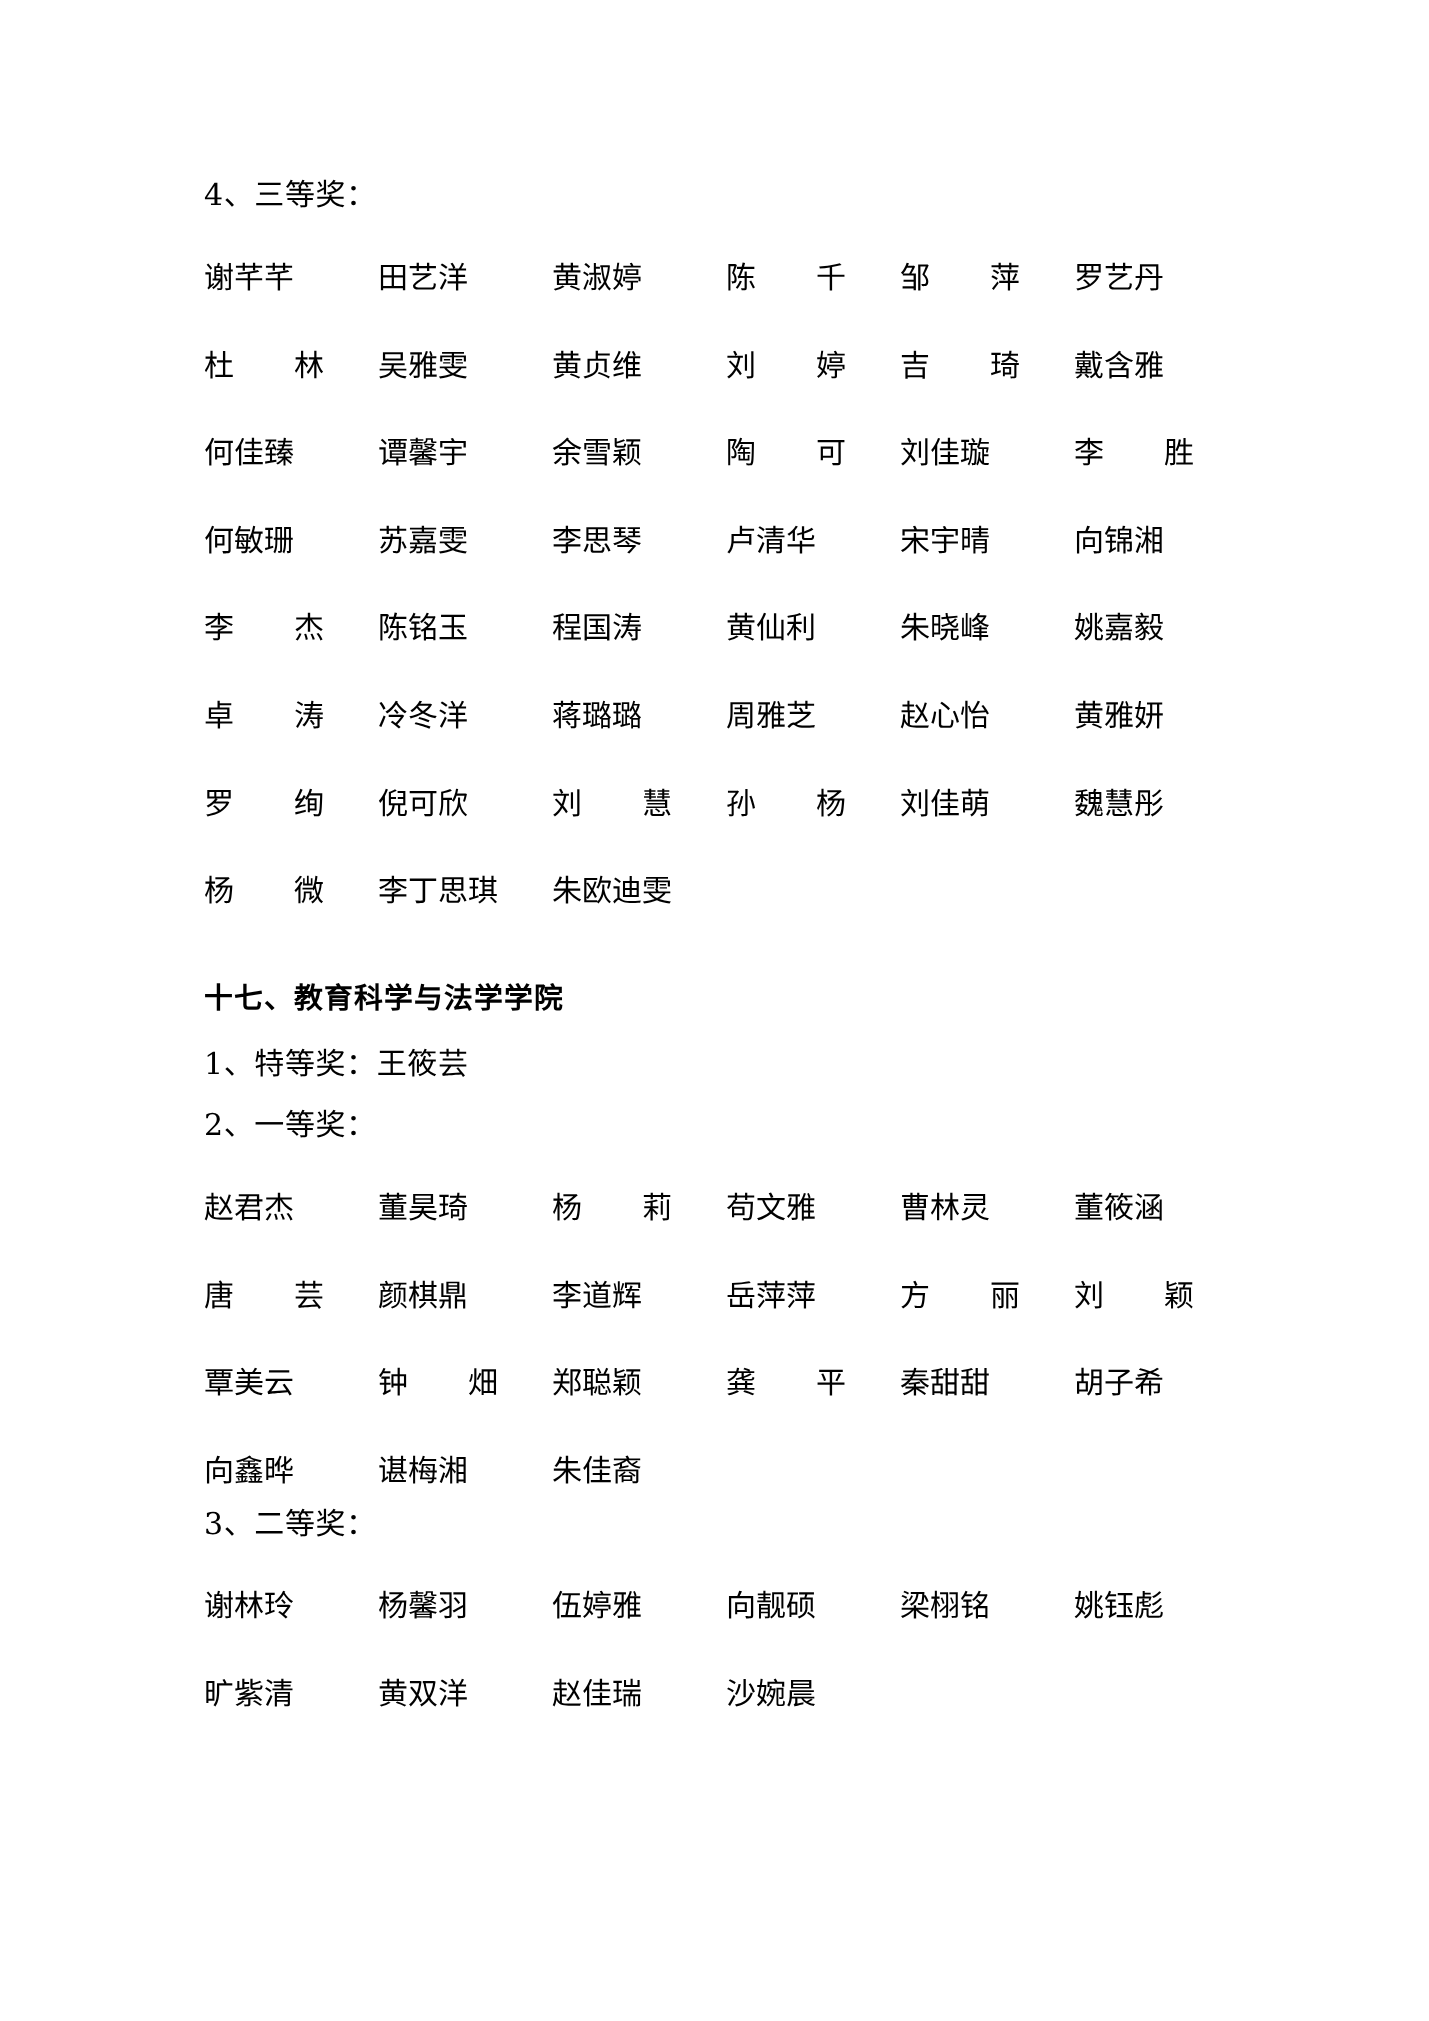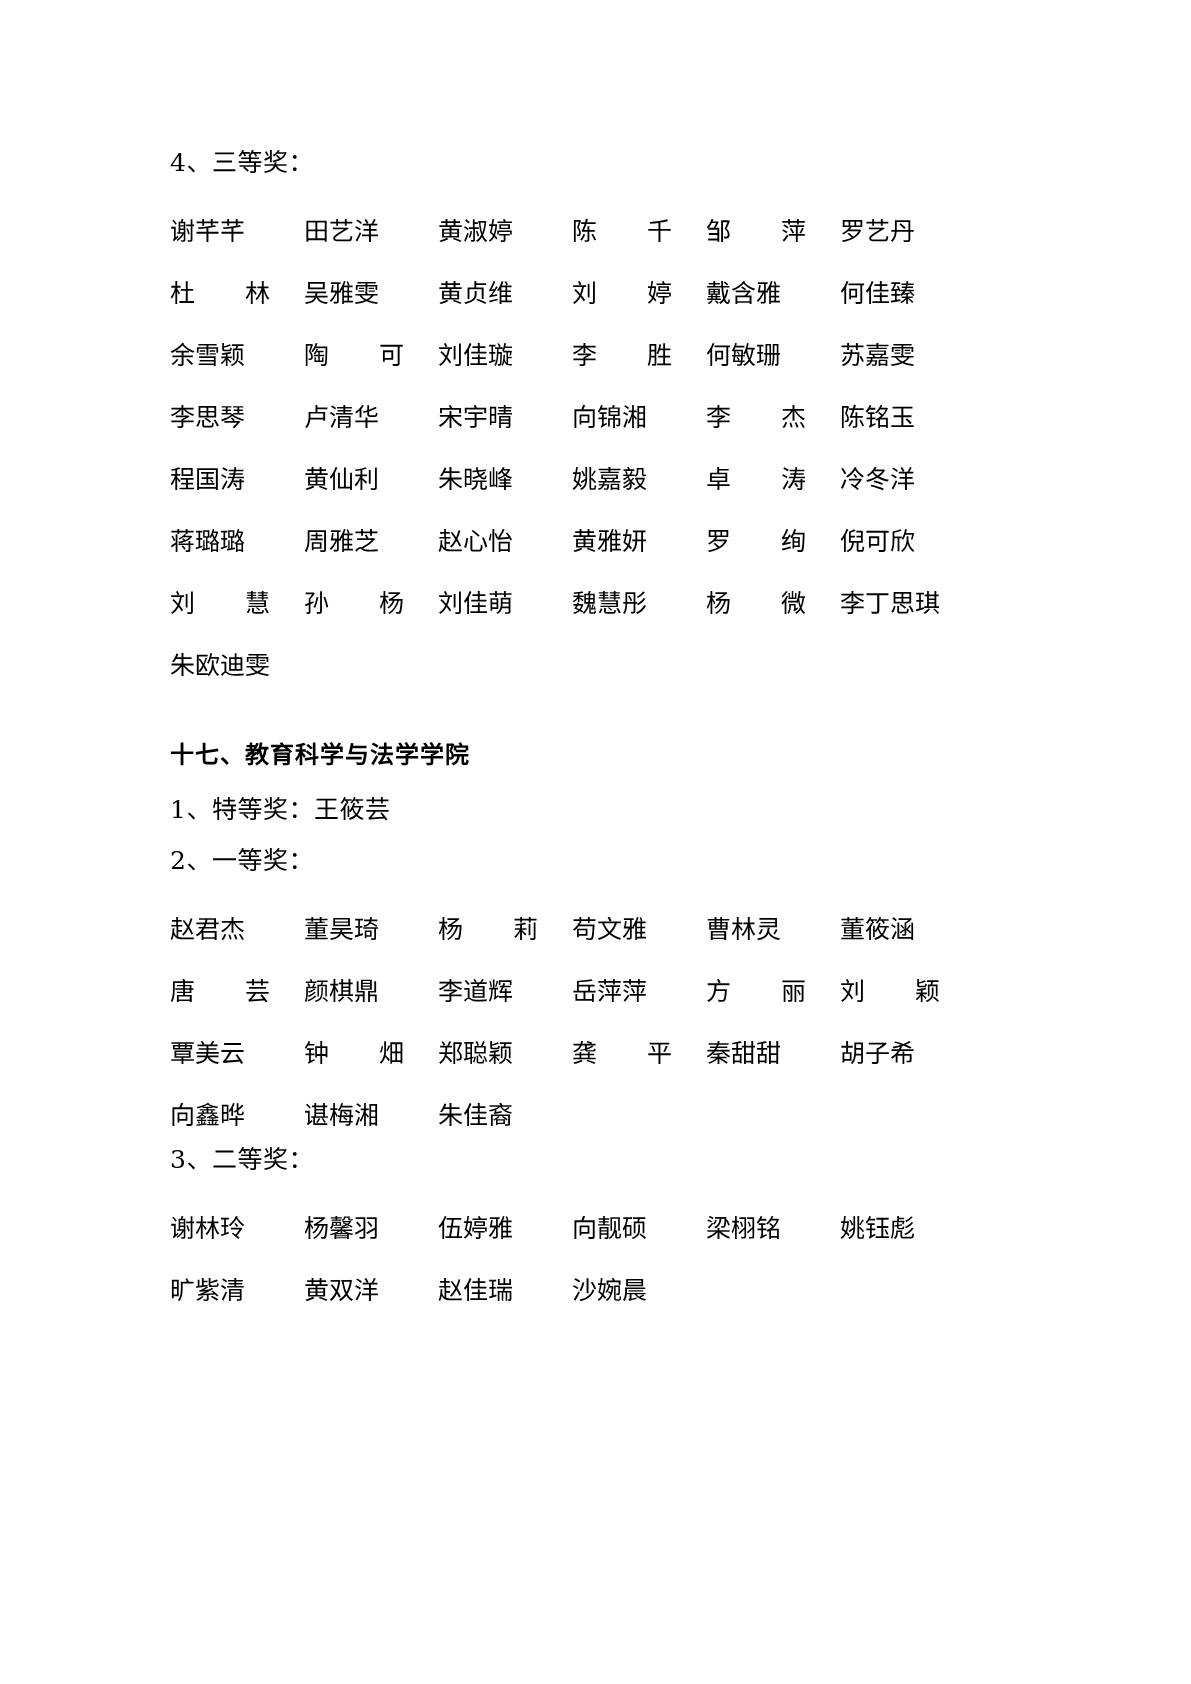--- a/index.html
+++ b/index.html
@@ -39,20 +39,21 @@
     letter-spacing: 1px;
     margin: 0 0 30px 0;
     white-space: pre;
   }
   .name-grid {
     display: grid;
     grid-template-columns: repeat(6, 134px);
     column-gap: 0px;
     row-gap: 0px;
     margin: 0 0 0 0;
+    gap: 11px;
   }
   .name-cell {
     font-size: 25px;
     line-height: 62px;
     height: 62px;
     white-space: pre;
     text-align: left;
   }
   
   .n2 {
@@ -75,23 +76,25 @@
       <div class="name-cell">田艺洋</div>
       <div class="name-cell">黄淑婷</div>
       <div class="name-cell"><span class="n2">陈千</span></div>
       <div class="name-cell"><span class="n2">邹萍</span></div>
       <div class="name-cell">罗艺丹</div>
 
       <div class="name-cell"><span class="n2">杜林</span></div>
       <div class="name-cell">吴雅雯</div>
       <div class="name-cell">黄贞维</div>
       <div class="name-cell"><span class="n2">刘婷</span></div>
+      <div class="name-cell"><span class="n2">吉琦</span></div>
       <div class="name-cell">戴含雅</div>
 
       <div class="name-cell">何佳臻</div>
+      <div class="name-cell">谭馨宇</div>
       <div class="name-cell">余雪颖</div>
       <div class="name-cell"><span class="n2">陶可</span></div>
       <div class="name-cell">刘佳璇</div>
       <div class="name-cell"><span class="n2">李胜</span></div>
 
       <div class="name-cell">何敏珊</div>
       <div class="name-cell">苏嘉雯</div>
       <div class="name-cell">李思琴</div>
       <div class="name-cell">卢清华</div>
       <div class="name-cell">宋宇晴</div>

